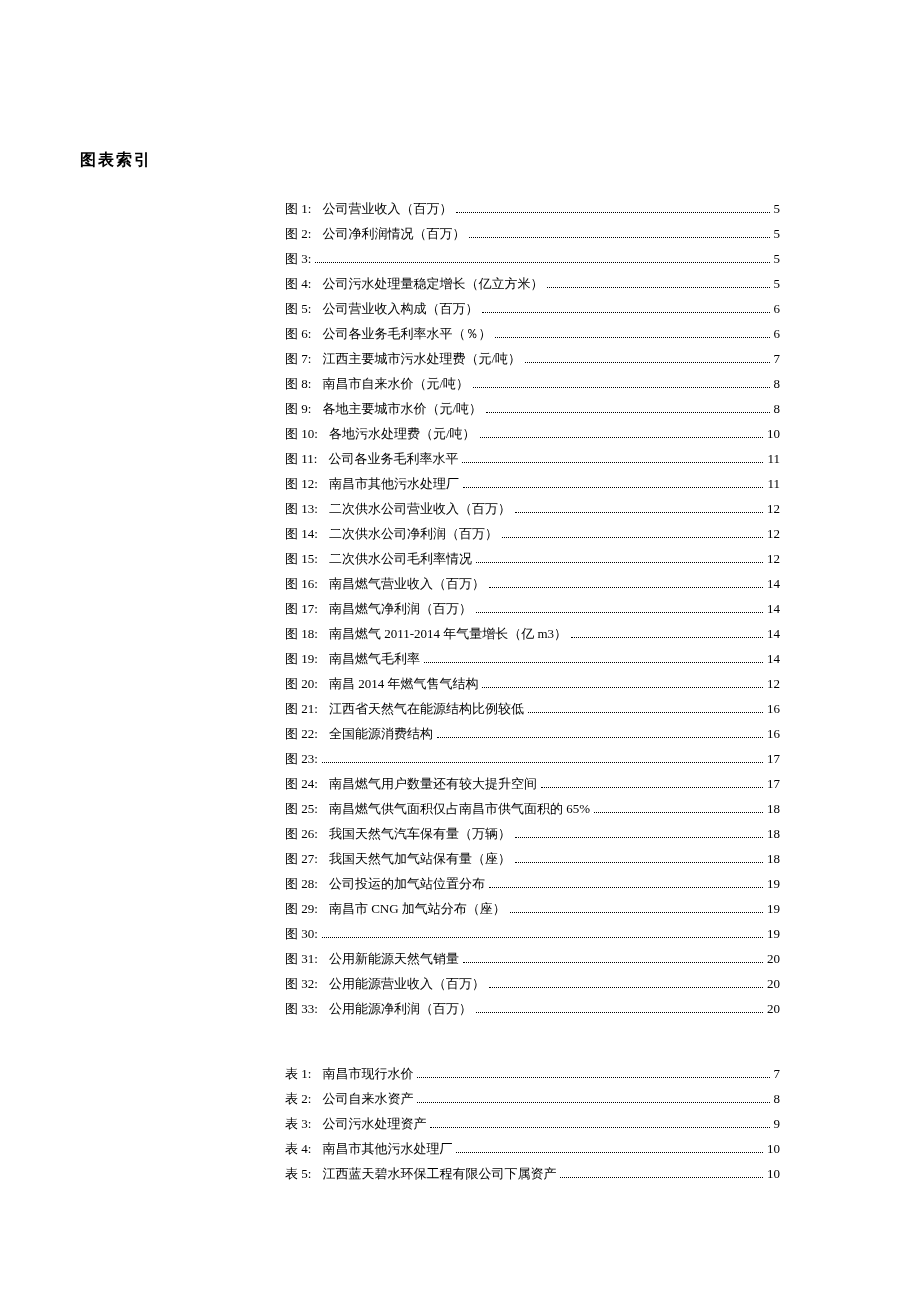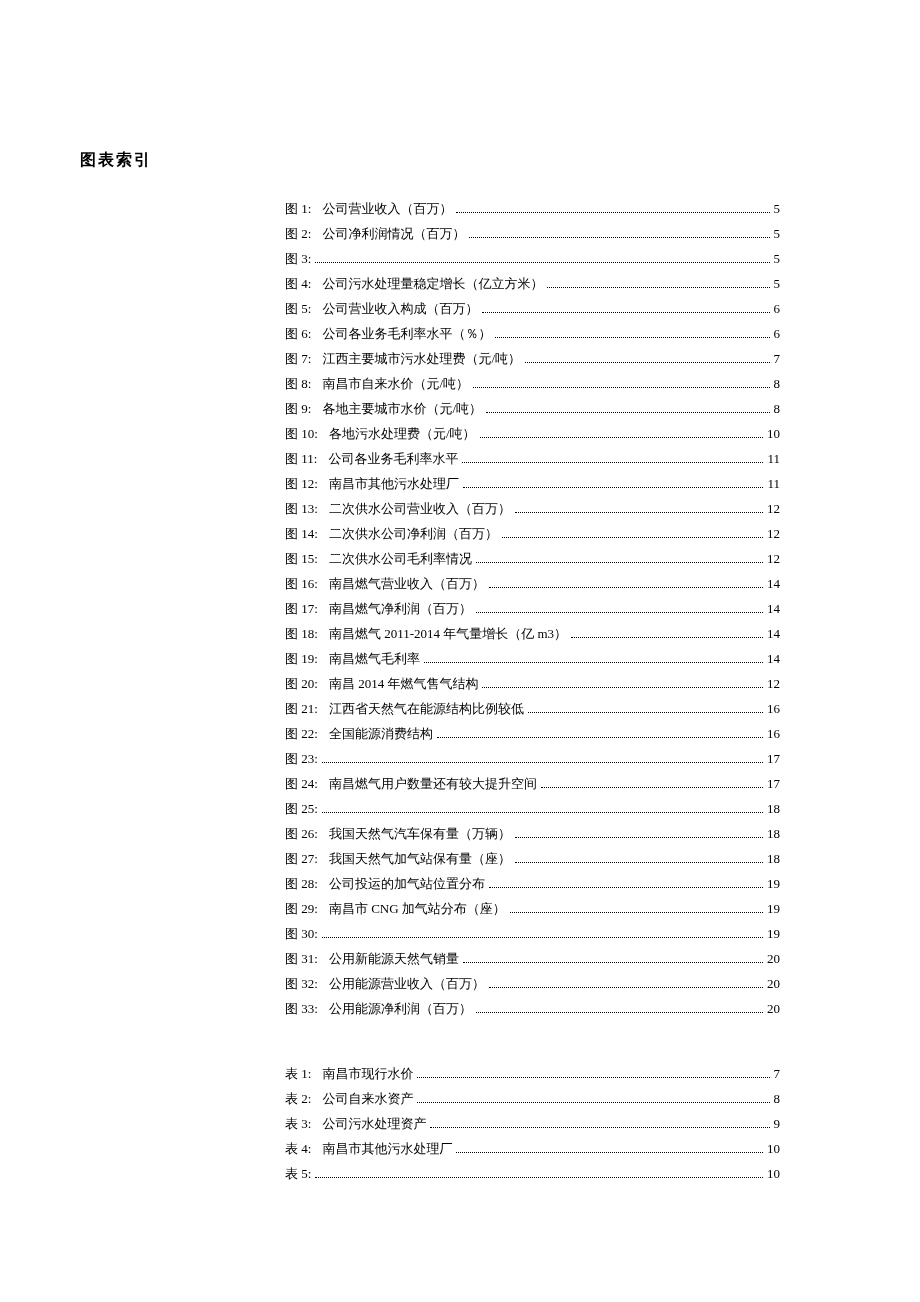--- a/index.html
+++ b/index.html
@@ -201,20 +201,21 @@
         <span class="toc-page">17</span>
       </div>
       <div class="toc-entry">
         <span class="toc-prefix">图 24:</span>
         <span class="toc-text">南昌燃气用户数量还有较大提升空间</span>
         <span class="toc-dots"></span>
         <span class="toc-page">17</span>
       </div>
       <div class="toc-entry">
         <span class="toc-prefix">图 25:</span>
+        <span class="toc-text">南昌燃气供气面积仅占南昌市供气面积的 65%</span>
         <span class="toc-dots"></span>
         <span class="toc-page">18</span>
       </div>
       <div class="toc-entry">
         <span class="toc-prefix">图 26:</span>
         <span class="toc-text">我国天然气汽车保有量（万辆）</span>
         <span class="toc-dots"></span>
         <span class="toc-page">18</span>
       </div>
       <div class="toc-entry">
@@ -280,17 +281,18 @@
         <span class="toc-page">9</span>
       </div>
       <div class="toc-entry">
         <span class="toc-prefix">表 4:</span>
         <span class="toc-text">南昌市其他污水处理厂</span>
         <span class="toc-dots"></span>
         <span class="toc-page">10</span>
       </div>
       <div class="toc-entry">
         <span class="toc-prefix">表 5:</span>
+        <span class="toc-text">江西蓝天碧水环保工程有限公司下属资产</span>
         <span class="toc-dots"></span>
         <span class="toc-page">10</span>
       </div>
     </div>
 </div>
 
 </body></html>

